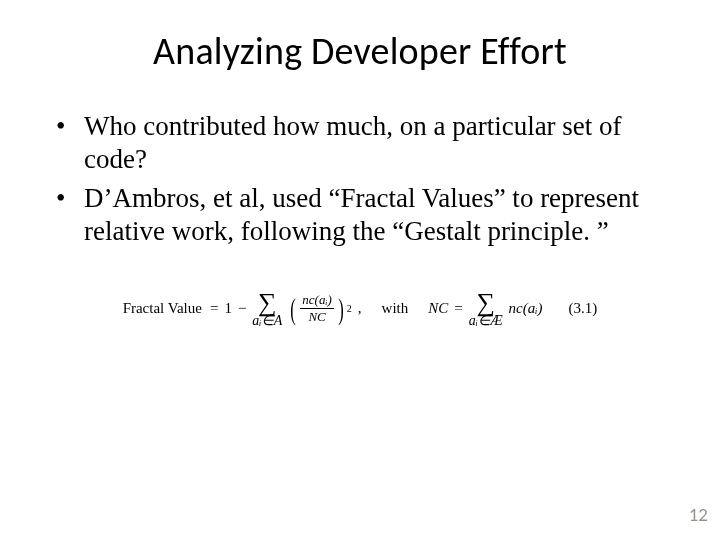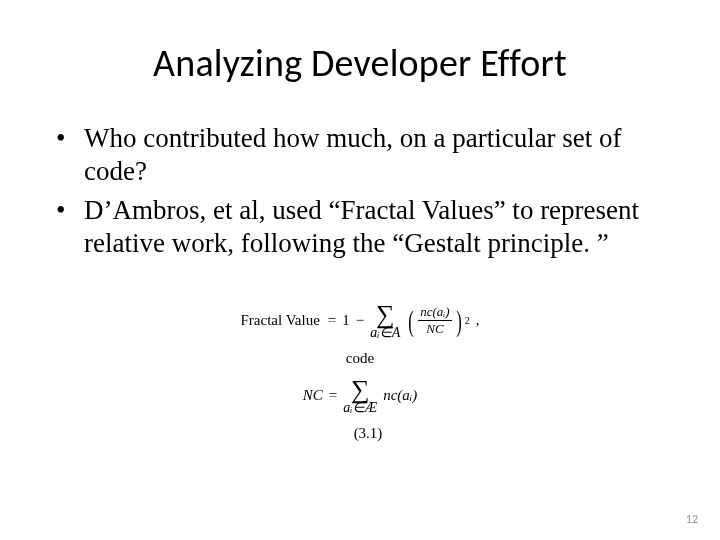--- a/index.html
+++ b/index.html
@@ -1,37 +1,37 @@
 <!DOCTYPE html>
 <html><head>
 <meta charset="utf-8">
 <style>
   * { margin: 0; padding: 0; box-sizing: border-box; }
   html, body { width: 720px; height: 540px; background: #fff; font-family: Calibri, "Segoe UI", Arial, sans-serif; color: #000; }
   .slide { position: relative; width: 720px; height: 540px; padding: 24px 48px 40px 48px; }
-  .title { font-size: 38px; font-weight: 400; text-align: center; margin-top: 16px; margin-bottom: 36px; letter-spacing: 0.2px; }
+  .title { font-size: 38px; font-weight: 400; text-align: center; margin-top: 4px; margin-bottom: 36px; letter-spacing: 0.2px; }
   .bullets { list-style: none; padding-left: 8px; }
   .bullets li { position: relative; font-size: 27px; line-height: 1.22; padding-left: 28px; margin-bottom: 6px; font-family: Liberation Serif, serif; }
   .bullets li::before { content: "•"; position: absolute; left: 0; top: 0; font-size: 27px; }
-  .formula { margin-top: 42px; text-align: center; font-family: "Times New Roman", Times, serif; font-size: 15px; display: flex; justify-content: center; align-items: center; gap: 10px; flex-direction: column; }
+  .formula { margin-top: 42px; text-align: center; font-family: "Times New Roman", Times, serif; font-size: 15px; display: flex; justify-content: center; align-items: center; gap: 10px; }
   .fv-label { margin-right: 2px; }
   .eqline { display: inline-flex; align-items: center; gap: 6px; }
   .sigma { display: inline-flex; flex-direction: column; align-items: center; line-height: 1; }
   .sigma .sig { font-size: 26px; font-family: "Times New Roman", serif; }
   .sigma .under { font-size: 14px; font-style: italic; margin-top: -2px; }
   .paren { display: inline-flex; align-items: center; position: relative; }
   .paren .lp, .paren .rp { font-size: 30px; line-height: 1; transform: scaleX(0.55); }
   .frac { display: inline-flex; flex-direction: column; align-items: center; font-style: italic; margin: 0 2px; }
   .frac .num, .frac .den { font-size: 13px; padding: 0 2px; line-height: 1.1; }
   .frac .bar { width: 100%; border-top: 1px solid #000; margin: 1px 0; }
   .sup2 { font-size: 10px; vertical-align: super; margin-left: 1px; }
   .withtxt { margin: 0 10px; font-style: normal; }
   .nc { font-style: italic; }
   .eqnum { margin-left: 16px; }
-  .pagenum { position: absolute; right: 22px; bottom: 14px; font-size: 12px; color: #9a9288; }
+  .pagenum { position: absolute; right: 12px; bottom: 14px; font-size: 19px; color: #9a9288; }
 </style>
 </head>
 <body>
 
 <div class="slide">
 
   <h1 class="title">Analyzing Developer Effort</h1>
 
   <ul class="bullets">
     <li>Who contributed how much, on a particular set of code?</li>
@@ -53,21 +53,21 @@
         <span class="frac">
           <span class="num">nc(aᵢ)</span>
           <span class="bar"></span>
           <span class="den">NC</span>
         </span>
         <span class="rp">)</span>
         <span class="sup2">2</span>
       </span>
       <span>,</span>
     </span>
-    <span class="withtxt">code</span>
+    <span class="withtxt">with</span>
     <span class="eqline">
       <span class="nc">NC</span>
       <span>=</span>
       <span class="sigma">
         <span class="sig">∑</span>
         <span class="under">aᵢ∈Æ</span>
       </span>
       <span class="nc">nc(aᵢ)</span>
     </span>
     <span class="eqnum">(3.1)</span>

